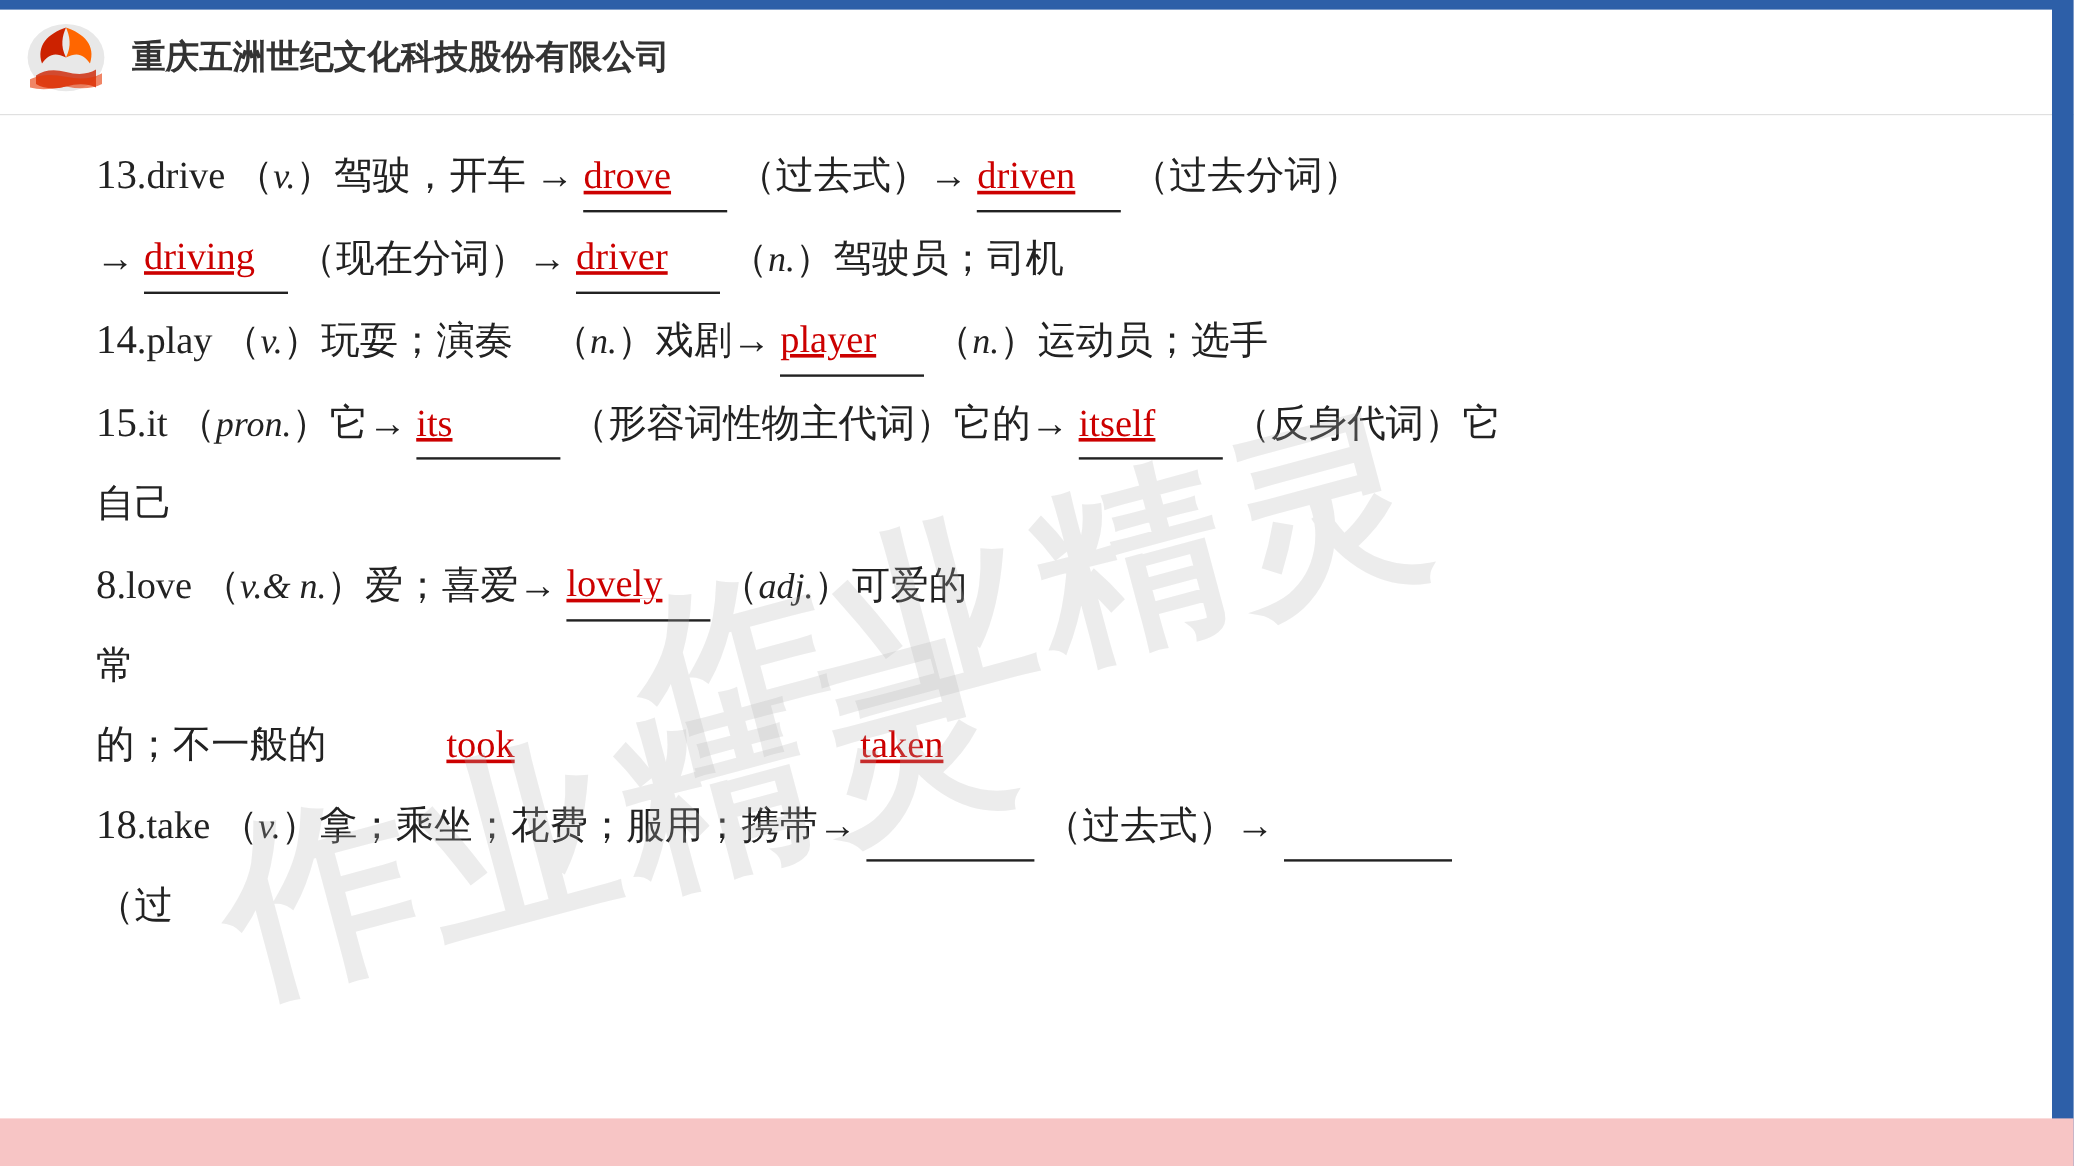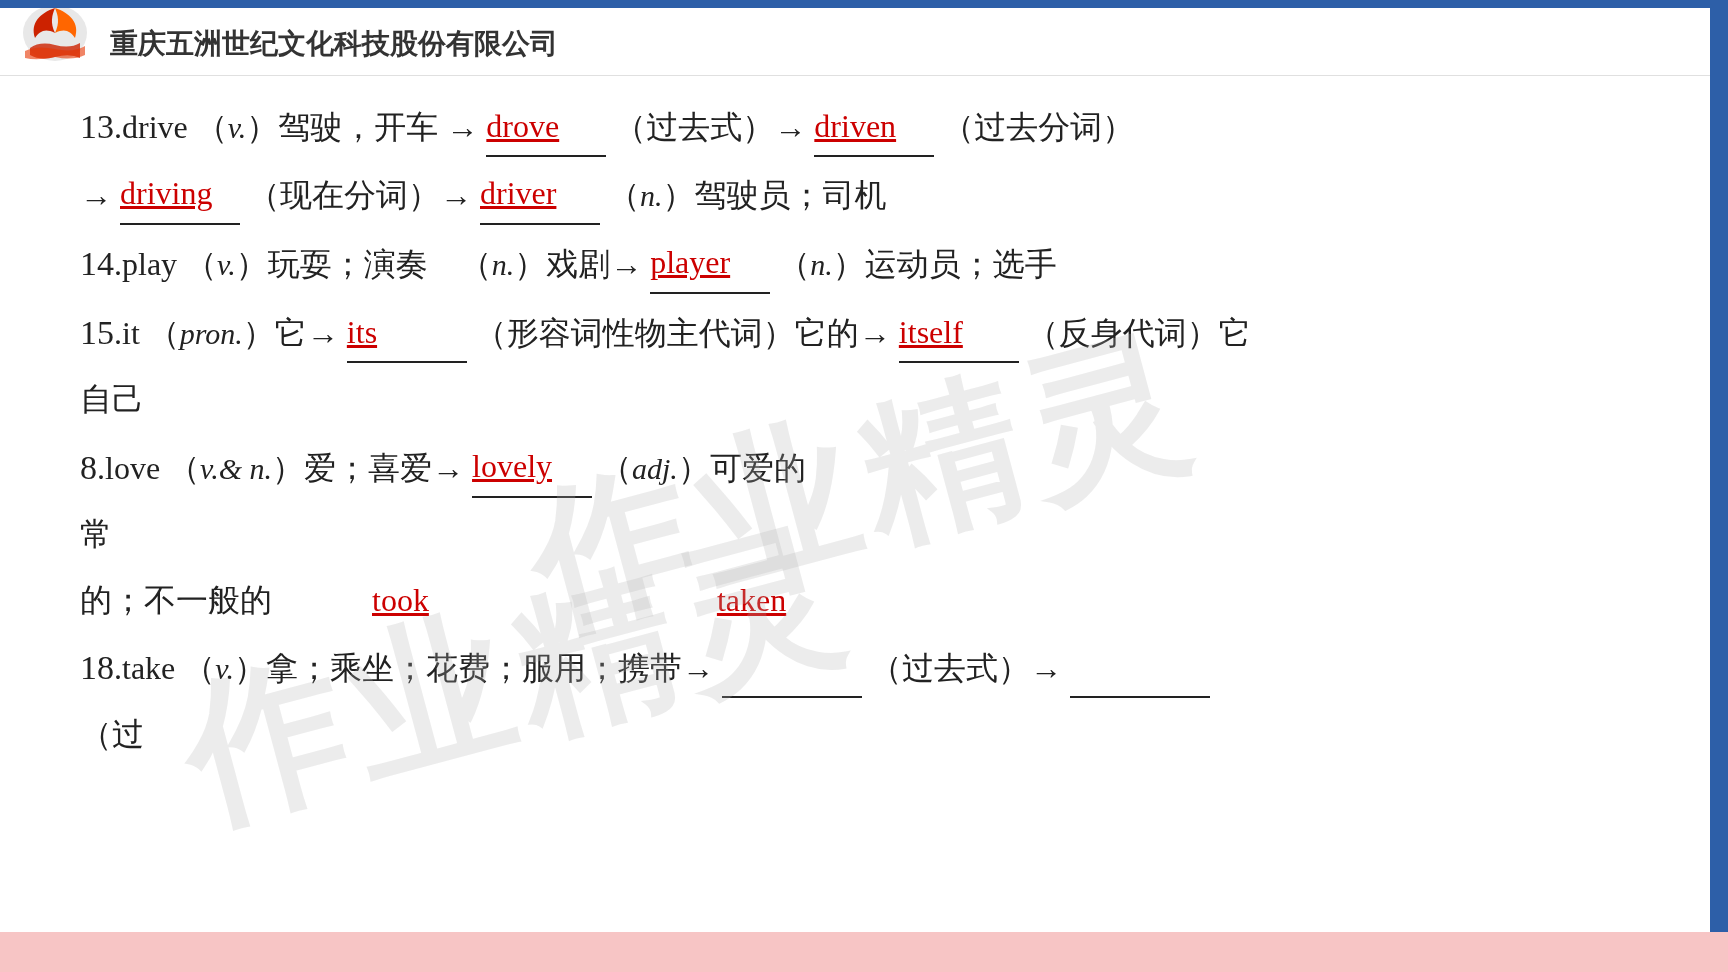--- a/index.html
+++ b/index.html
@@ -18,25 +18,25 @@
       height: 972px;
       background: #ffffff;
       position: relative;
       display: flex;
       flex-direction: column;
     }
 
     
     .header {
       display: flex;
-      align-items: flex-end;
-      padding: 12px 20px;
+      align-items: center;
+      padding: 22px 20px;
       background: #ffffff;
       border-bottom: 1px solid #e0e0e0;
-      height: 76px;
+      height: 96px;
       flex-shrink: 0;
     }
 
     .logo {
       width: 70px;
       height: 60px;
       margin-right: 20px;
       flex-shrink: 0;
     }
 

